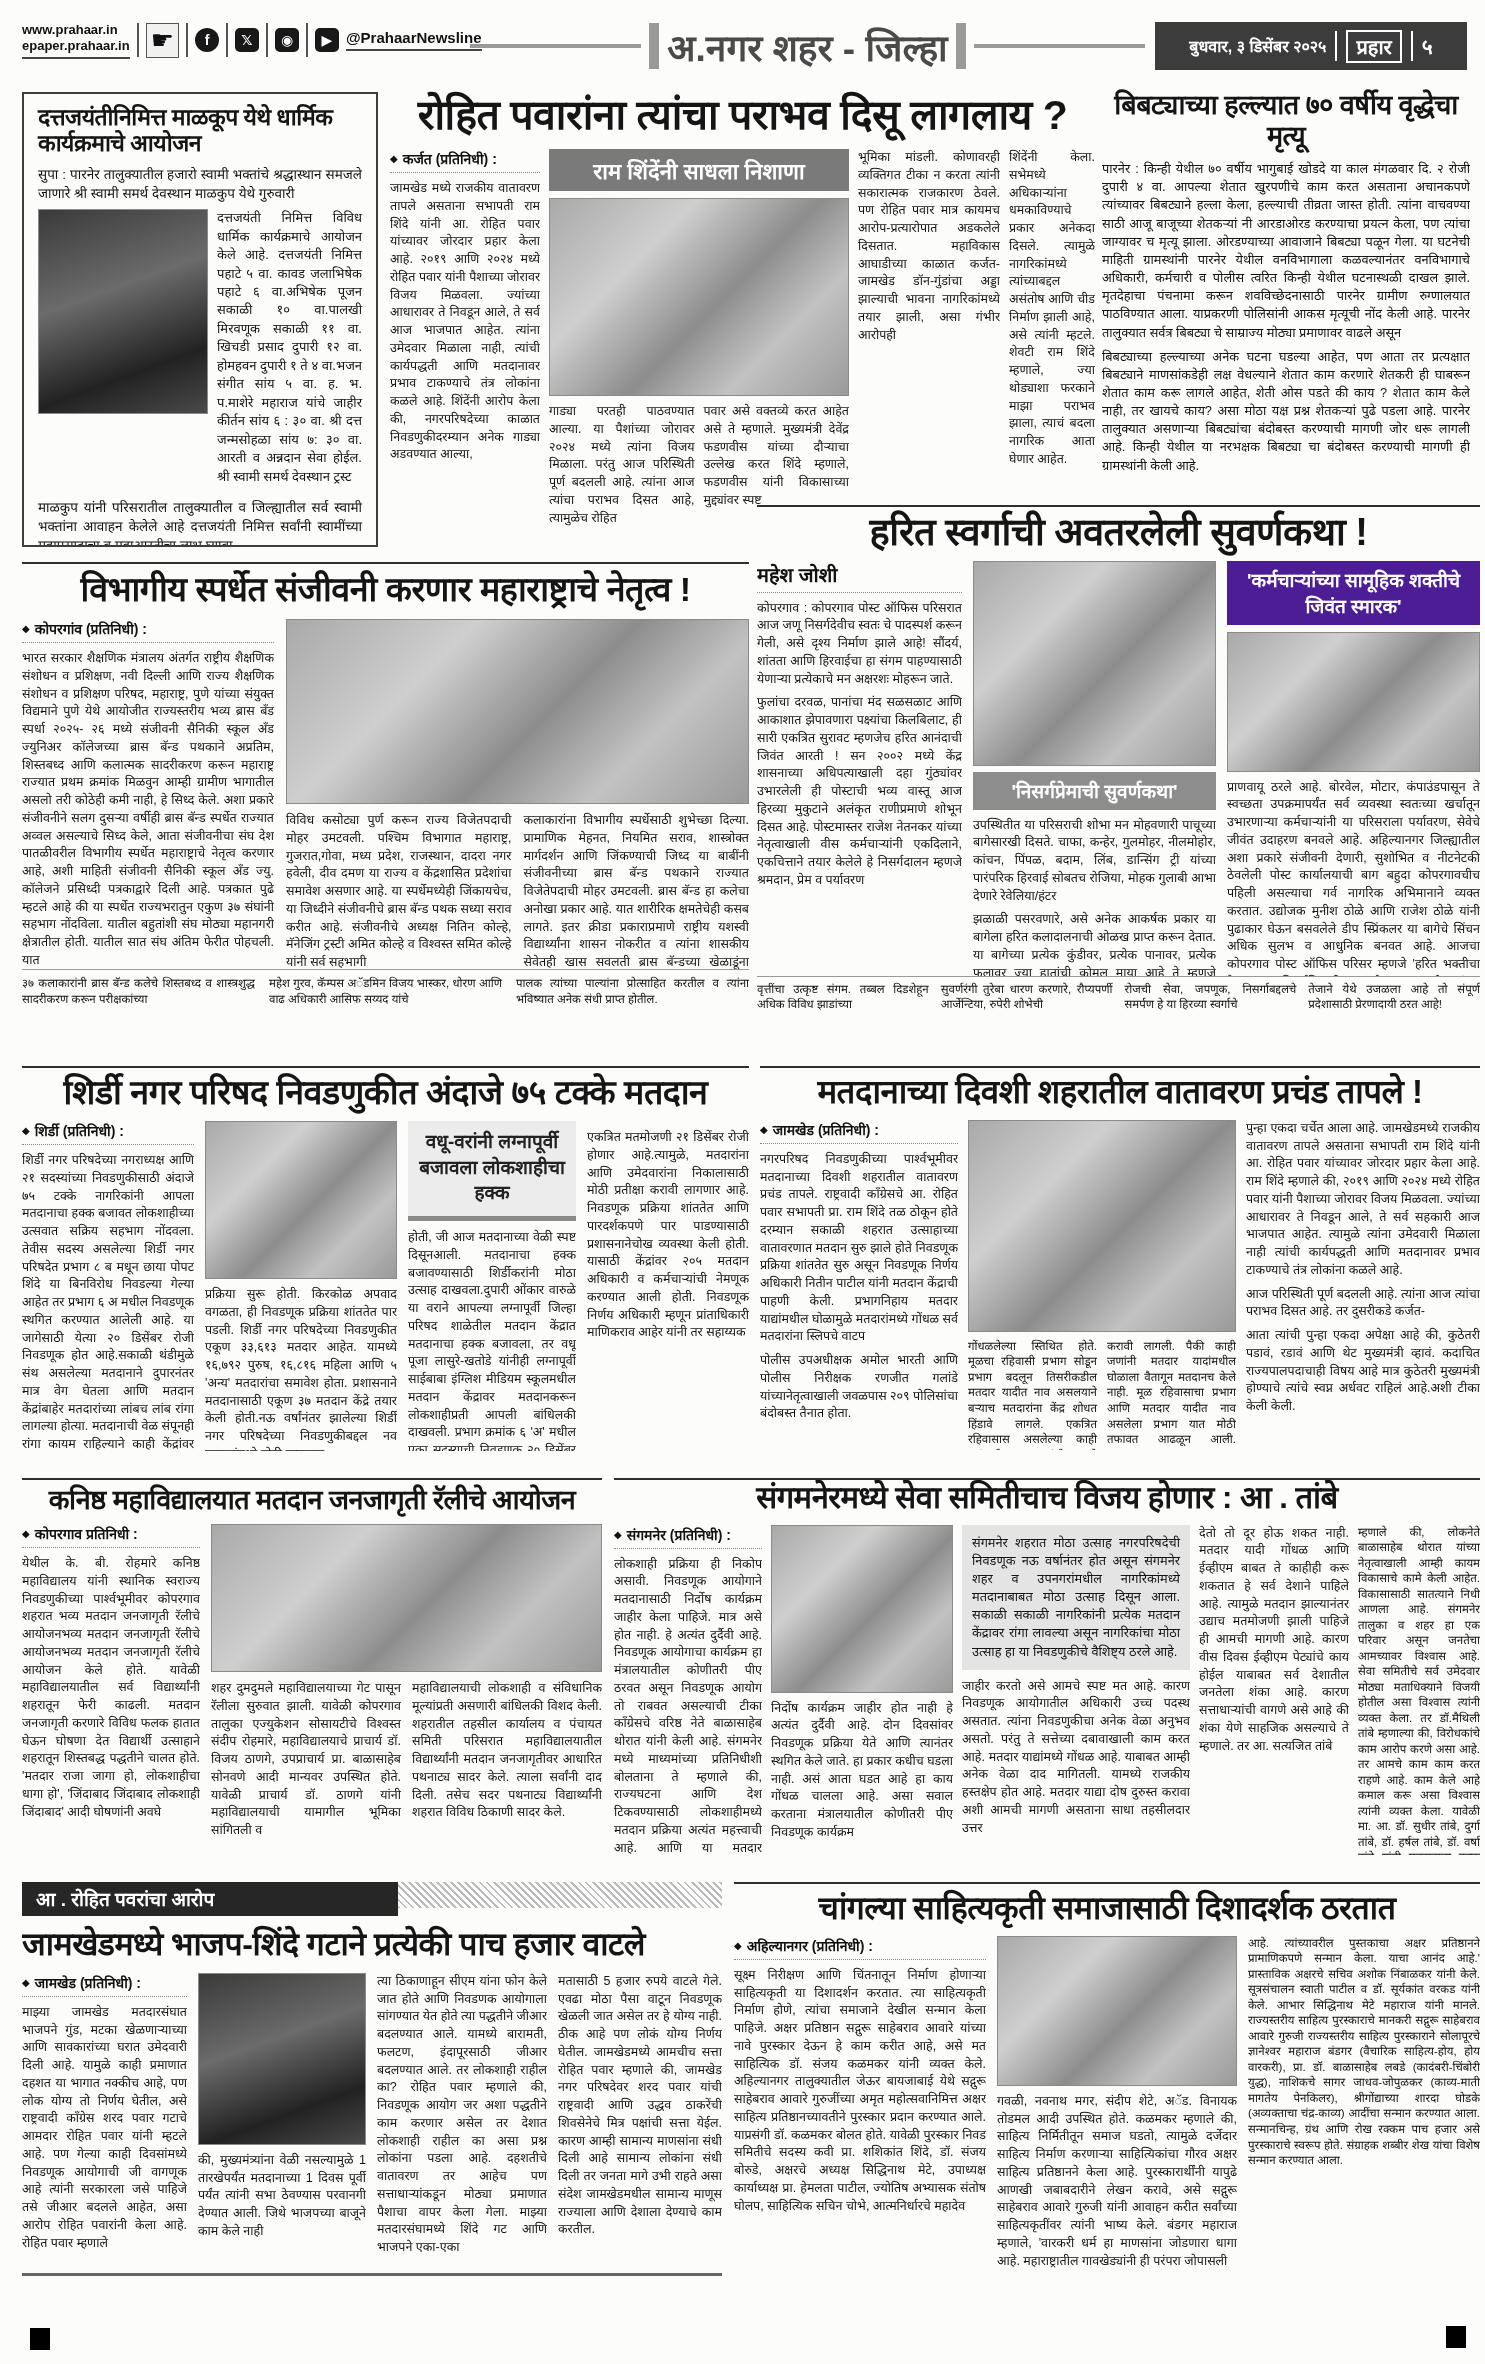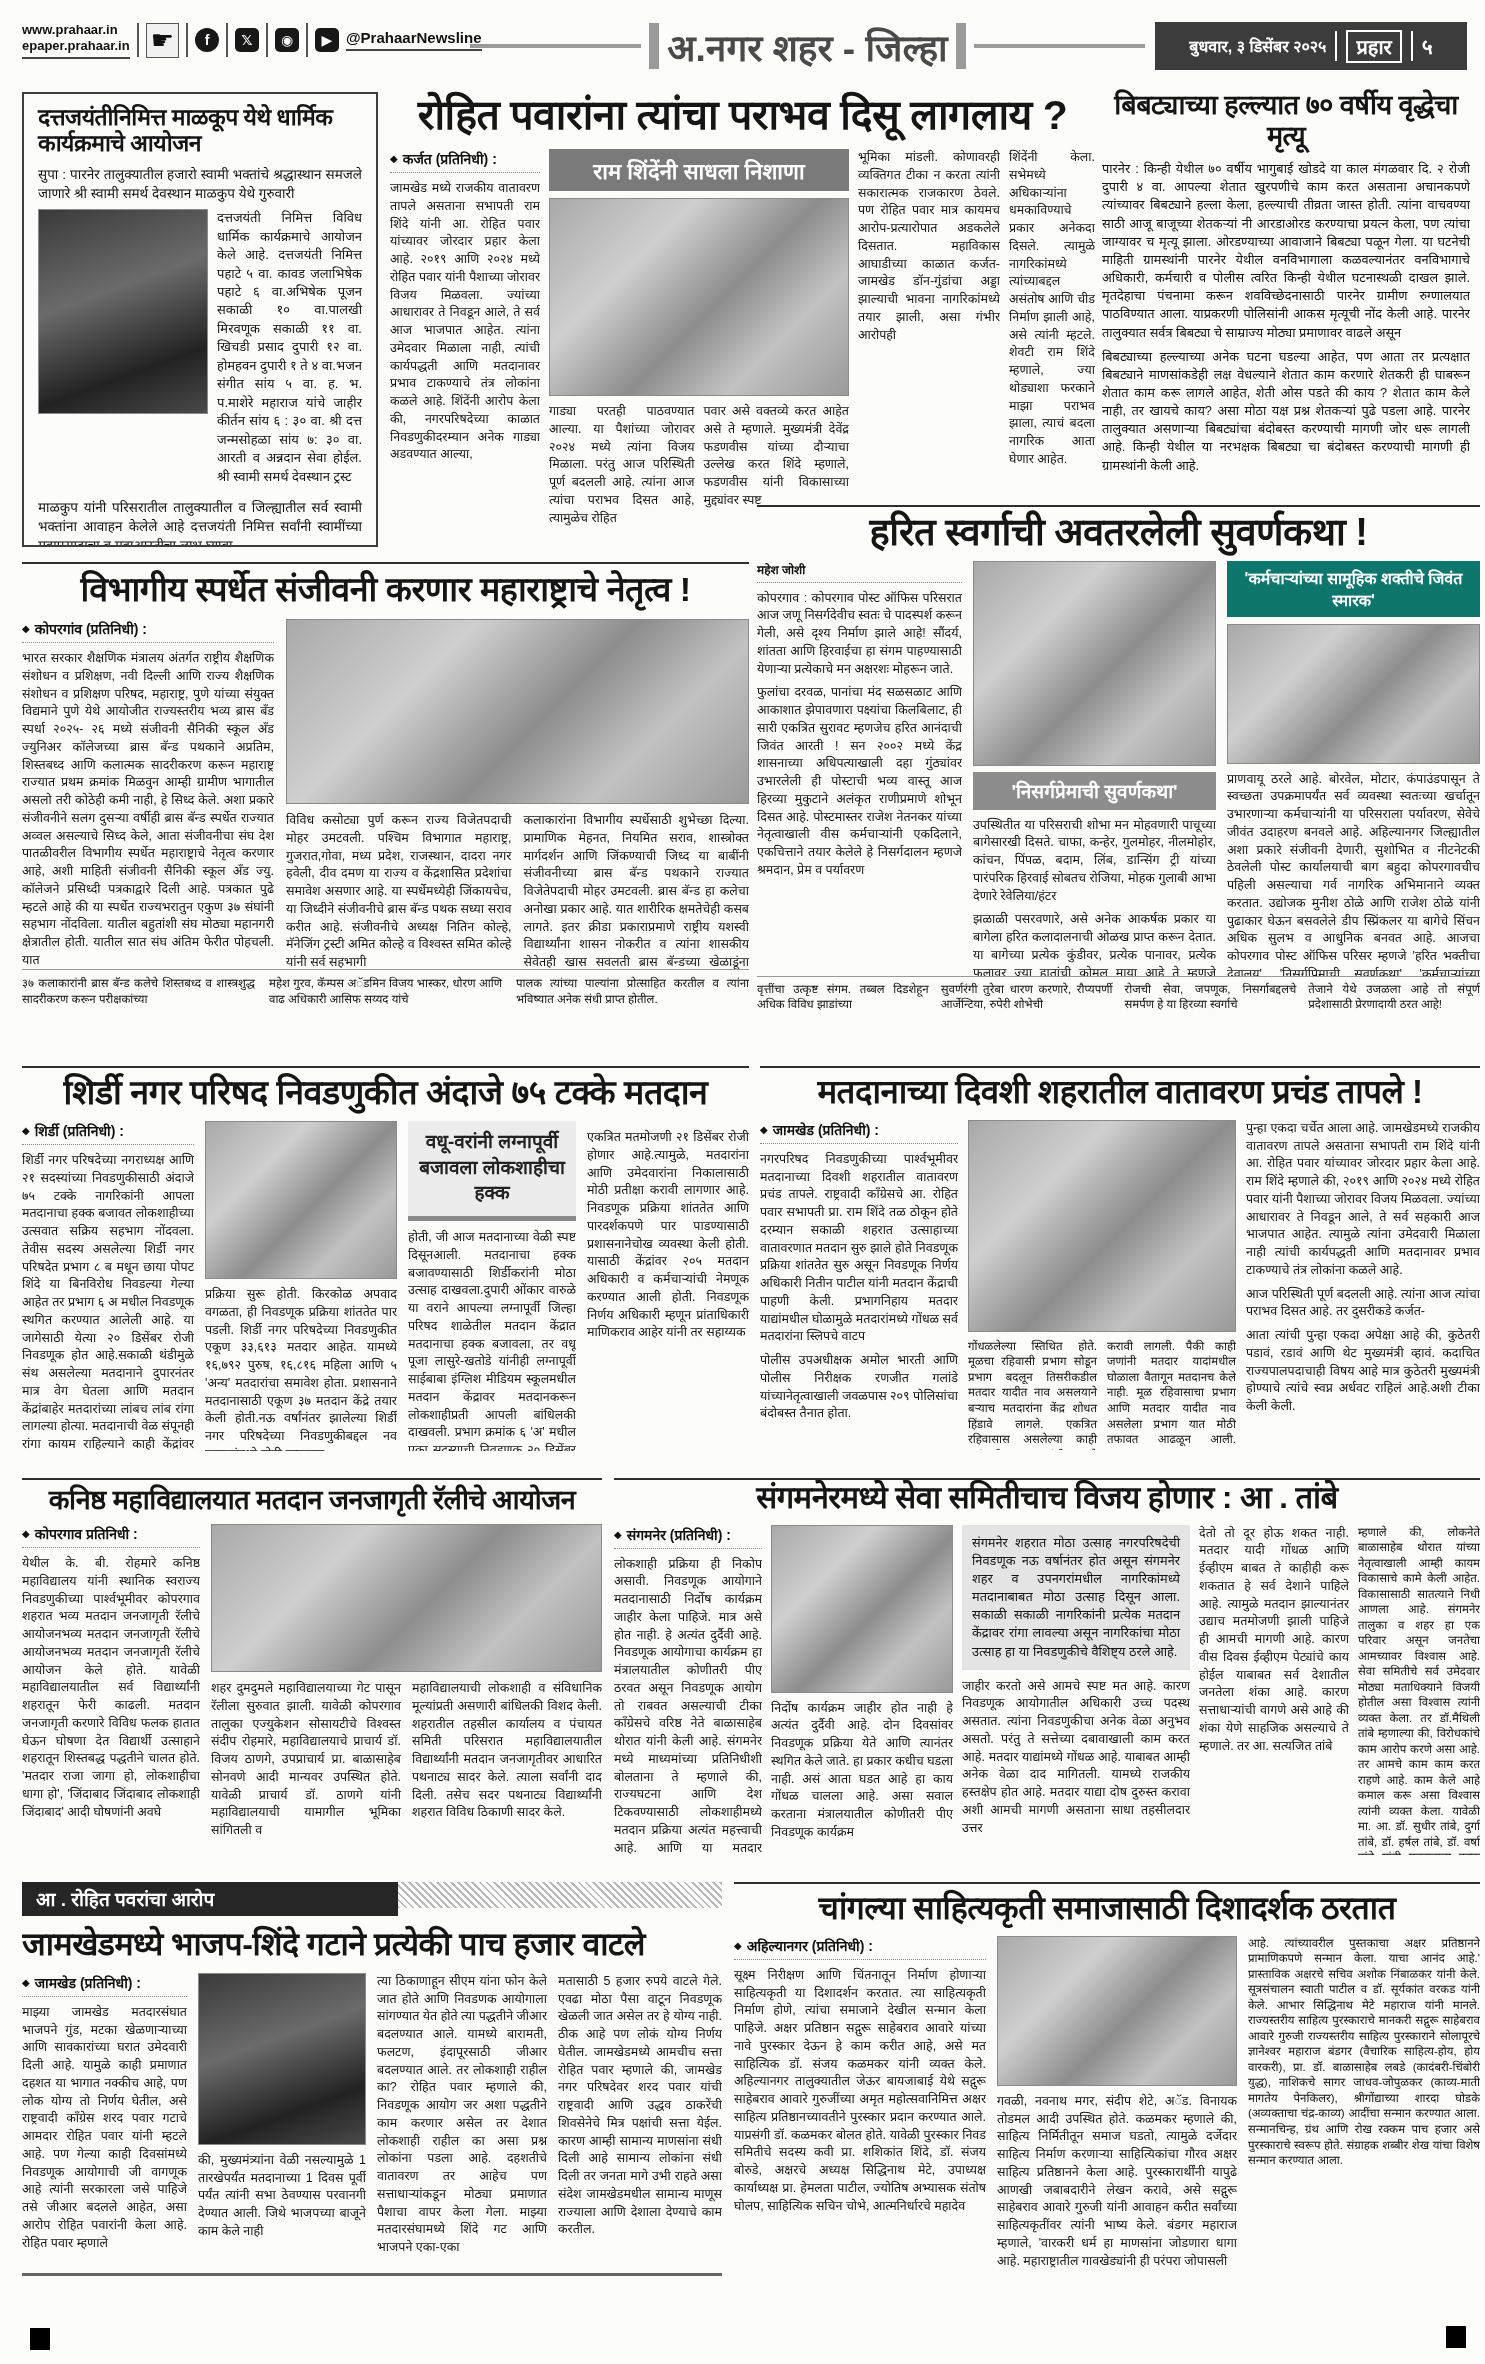--- a/index.html
+++ b/index.html
@@ -148,32 +148,32 @@
       <p class="p small" style="flex:1;">३७ कलाकारांनी ब्रास बॅन्ड कलेचे शिस्तबध्द व शास्त्रशुद्ध सादरीकरण करून परीक्षकांच्या</p>
       <p class="p small" style="flex:1;">महेश गुरव, कॅम्पस अॅडमिन विजय भास्कर, धोरण आणि वाढ अधिकारी आसिफ सय्यद यांचे</p>
       <p class="p small" style="flex:1;">पालक त्यांच्या पाल्यांना प्रोत्साहित करतील व त्यांना भविष्यात अनेक संधी प्राप्त होतील.</p>
     </div>
   </div>
 
   <div class="art rule-top" style="left:757px;top:505px;width:723px;height:555px;padding-top:4px;">
     <div class="hl" style="font-size:38px;margin-bottom:6px;">हरित स्वर्गाची अवतरलेली सुवर्णकथा !</div>
     <div class="cols" style="gap:11px;height:415px;">
       <div class="col" style="width:205px;flex:none;">
-        <div class="byline" style="font-size:12px;">महेश जोशी</div>
+        <div class="byline" style="font-size:20px;">महेश जोशी</div>
         <p class="p">कोपरगाव : कोपरगाव पोस्ट ऑफिस परिसरात आज जणू निसर्गदेवीच स्वतः चे पादस्पर्श करून गेली, असे दृश्य निर्माण झाले आहे! सौंदर्य, शांतता आणि हिरवाईचा हा संगम पाहण्यासाठी येणाऱ्या प्रत्येकाचे मन अक्षरशः मोहरून जाते.</p>
         <p class="p">फुलांचा दरवळ, पानांचा मंद सळसळाट आणि आकाशात झेपावणारा पक्ष्यांचा किलबिलाट, ही सारी एकत्रित सुरावट म्हणजेच हरित आनंदाची जिवंत आरती ! सन २००२ मध्ये केंद्र शासनाच्या अधिपत्याखाली दहा गुंठ्यांवर उभारलेली ही पोस्टाची भव्य वास्तू आज हिरव्या मुकुटाने अलंकृत राणीप्रमाणे शोभून दिसत आहे. पोस्टमास्तर राजेश नेतनकर यांच्या नेतृत्वाखाली वीस कर्मचाऱ्यांनी एकदिलाने, एकचित्ताने तयार केलेले हे निसर्गदालन म्हणजे श्रमदान, प्रेम व पर्यावरण</p>
       </div>
       <div class="col" style="width:243px;flex:none;">
         <div class="photo" style="width:100%;height:205px;margin-bottom:6px;"></div>
         <div class="graybar" style="background:#8d8d8d;font-size:19px;margin-bottom:7px;">'निसर्गप्रेमाची सुवर्णकथा'</div>
         <p class="p">उपस्थितीत या परिसराची शोभा मन मोहवणारी पाचूच्या बागेसारखी दिसते. चाफा, कन्हेर, गुलमोहर, नीलमोहोर, कांचन, पिंपळ, बदाम, लिंब, डान्सिंग ट्री यांच्या पारंपरिक हिरवाई सोबतच रोजिया, मोहक गुलाबी आभा देणारे रेवेलिया/हंटर</p>
         <p class="p">झळाळी पसरवणारे, असे अनेक आकर्षक प्रकार या बागेला हरित कलादालनाची ओळख प्राप्त करून देतात. या बागेच्या प्रत्येक कुंडीवर, प्रत्येक पानावर, प्रत्येक फुलावर ज्या हातांची कोमल माया आहे ते म्हणजे बापूसाहेब जल्हाण त्यांची</p>
       </div>
       <div class="col" style="flex:1;">
-        <div class="graybar" style="background:#0f766e;font-size:16px;margin-bottom:7px;">'कर्मचाऱ्यांच्या सामूहिक शक्तीचे जिवंत स्मारक'</div>
+        <div class="graybar" style="background:#4c1d95;font-size:19px;margin-bottom:7px;">'कर्मचाऱ्यांच्या सामूहिक शक्तीचे जिवंत स्मारक'</div>
         <div class="photo" style="width:100%;height:140px;margin-bottom:7px;"></div>
         <p class="p">प्राणवायू ठरले आहे. बोरवेल, मोटार, कंपाउंडपासून ते स्वच्छता उपक्रमापर्यंत सर्व व्यवस्था स्वतःच्या खर्चातून उभारणाऱ्या कर्मचाऱ्यांनी या परिसराला पर्यावरण, सेवेचे जीवंत उदाहरण बनवले आहे. अहिल्यानगर जिल्ह्यातील अशा प्रकारे संजीवनी देणारी, सुशोभित व नीटनेटकी ठेवलेली पोस्ट कार्यालयाची बाग बहुदा कोपरगावचीच पहिली असल्याचा गर्व नागरिक अभिमानाने व्यक्त करतात. उद्योजक मुनीश ठोळे आणि राजेश ठोळे यांनी पुढाकार घेऊन बसवलेले डीप स्प्रिंकलर या बागेचे सिंचन अधिक सुलभ व आधुनिक बनवत आहे. आजचा कोपरगाव पोस्ट ऑफिस परिसर म्हणजे 'हरित भक्तीचा देवालय', 'निसर्गप्रिमाची सुवर्णकथा', 'कर्मचाऱ्यांच्या सामूहिक शक्तीचे जीवन्त स्मारक'. पर्यावरण जागृतीचा हा दीप ज्या</p>
       </div>
     </div>
     <div class="cols" style="gap:12px;border-top:1px solid #999;padding-top:5px;">
       <p class="p small" style="flex:1;">वृत्तींचा उत्कृष्ट संगम. तब्बल दिडशेहून अधिक विविध झाडांच्या</p>
       <p class="p small" style="flex:1;">सुवर्णरंगी तुरेबा धारण करणारे, रौप्यपर्णी आर्जेन्टिया, रुपेरी शोभेची</p>
       <p class="p small" style="flex:1;">रोजची सेवा, जपणूक, निसर्गाबद्दलचे समर्पण हे या हिरव्या स्वर्गाचे</p>
       <p class="p small" style="flex:1;">तेजाने येथे उजळला आहे तो संपूर्ण प्रदेशासाठी प्रेरणादायी ठरत आहे!</p>
     </div>

